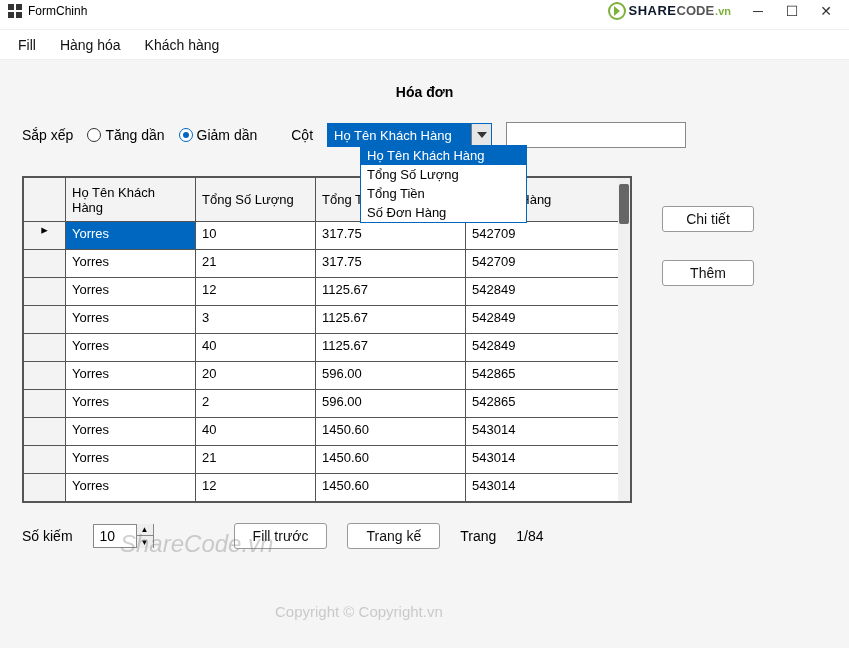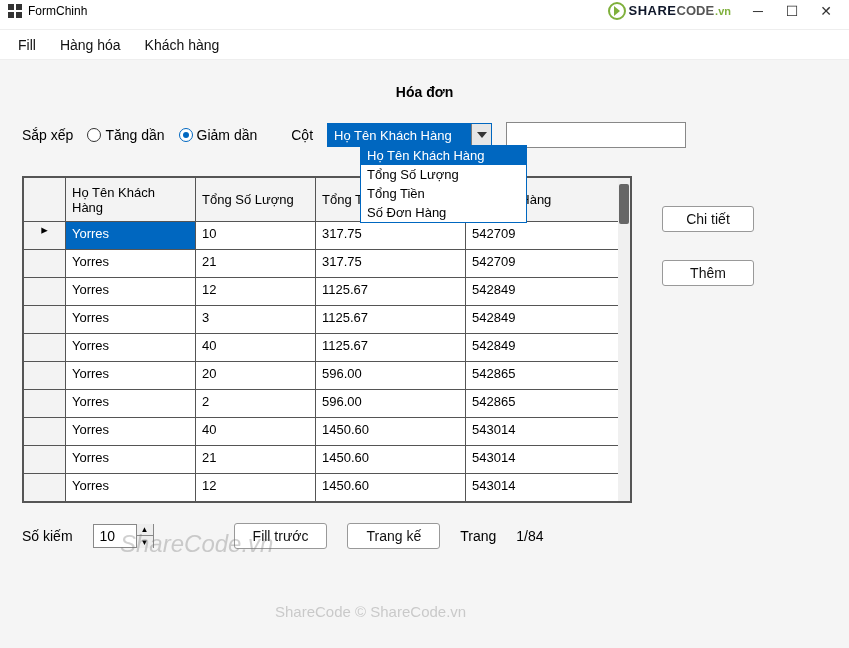--- a/index.html
+++ b/index.html
@@ -382,13 +382,13 @@
     </div>
     <button class="btn" style="margin-left:60px">Fill trước</button>
     <button class="btn">Trang kế</button>
     <span style="">Trang</span>
     <span>1/84</span>
   </div>
 
 </div>
 
 <div class="watermark1">ShareCode.vn</div>
-<div class="watermark2">ShareCode © ShareCode.vn</div>
+<div class="watermark2">Copyright © Copyright.vn</div>
 
 </body></html>

